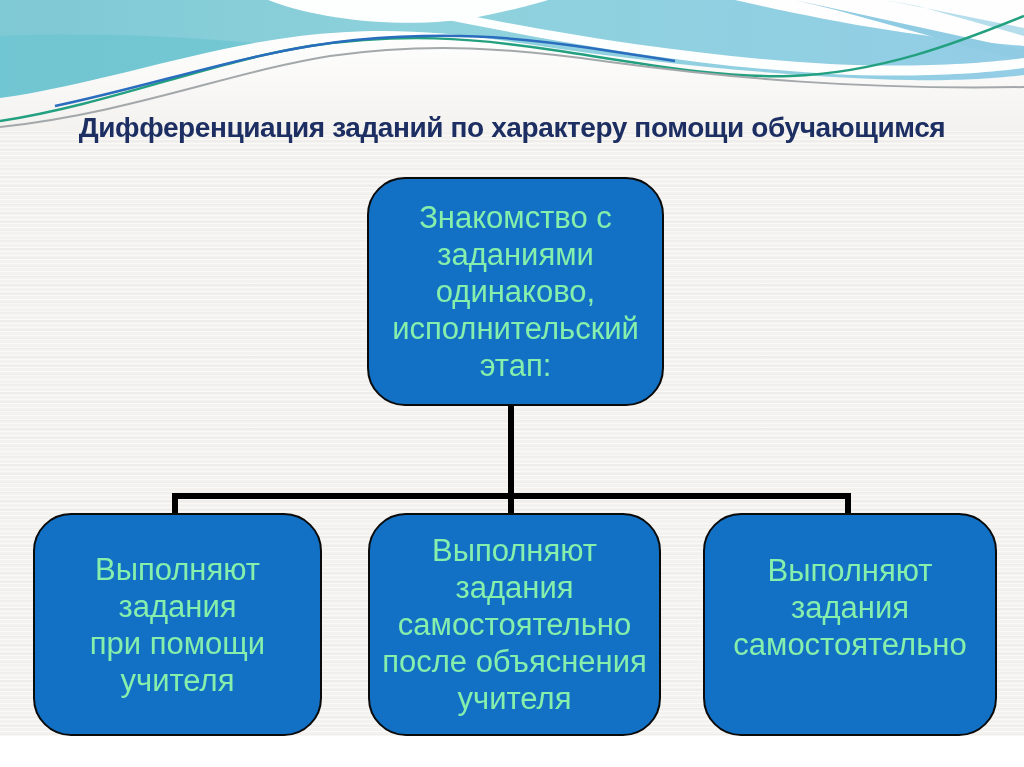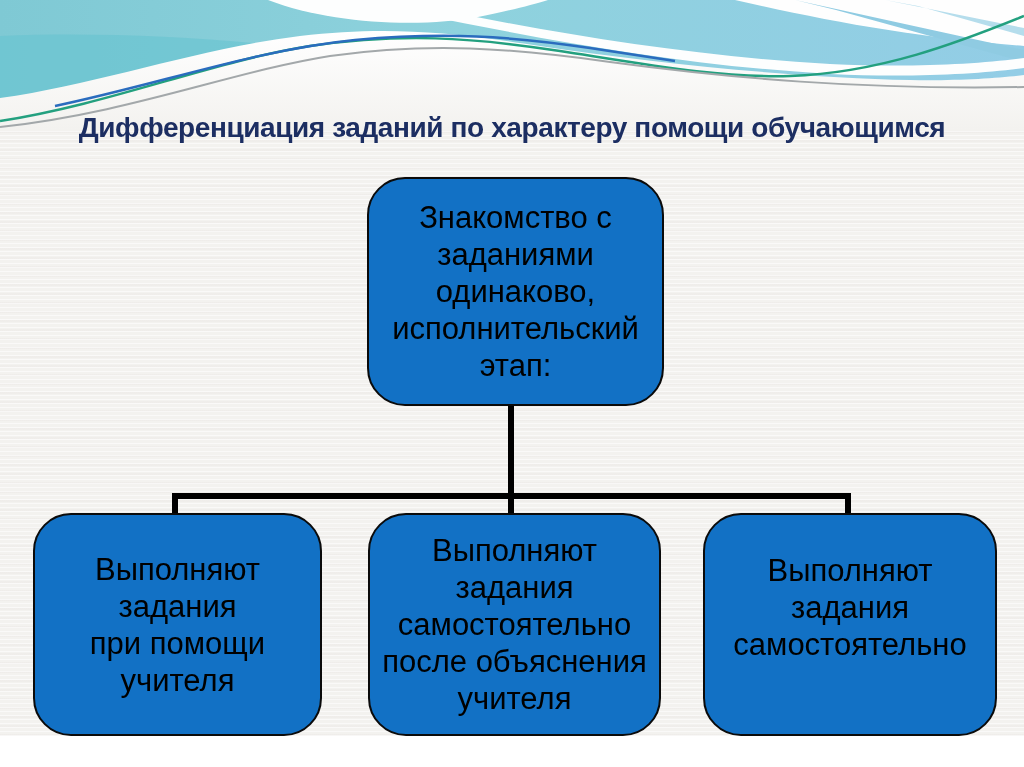--- a/index.html
+++ b/index.html
@@ -49,21 +49,21 @@
     align-items: center;
     justify-content: center;
   }
 
   .node-text {
     width: 340px;
     text-align: center;
     white-space: pre-line;
     font-size: 31px;
     line-height: 37px;
-    color: #000000;
+    color: #86efac;
     overflow: visible;
   }
 
   .node.root   { left: 367px; top: 177px; width: 293px; height: 225px; }
   .node.child1 { left:  33px; top: 513px; width: 285px; height: 219px; }
   .node.child2 { left: 368px; top: 513px; width: 289px; height: 219px; }
   .node.child3 { left: 703px; top: 513px; width: 290px; height: 219px; }
   .node.child3 .node-text { padding-bottom: 34px; }
 
   .connector { position: absolute; background: #000; }

